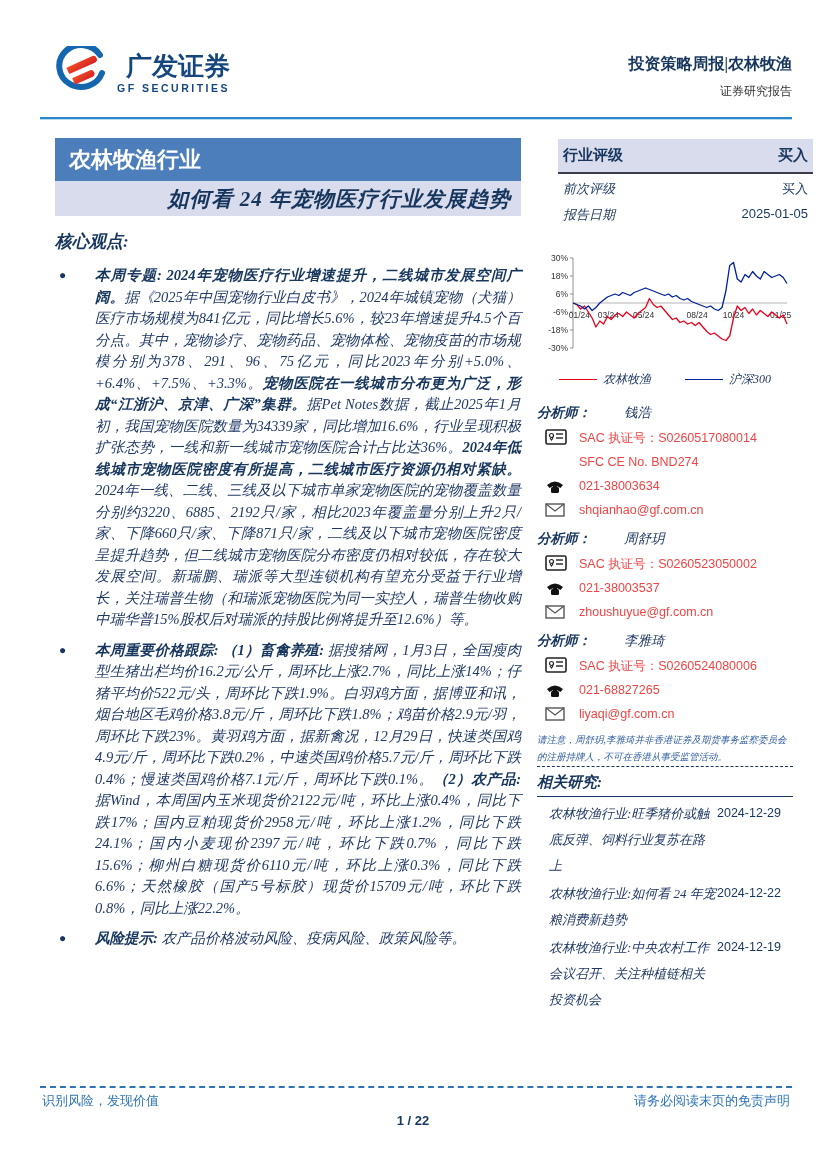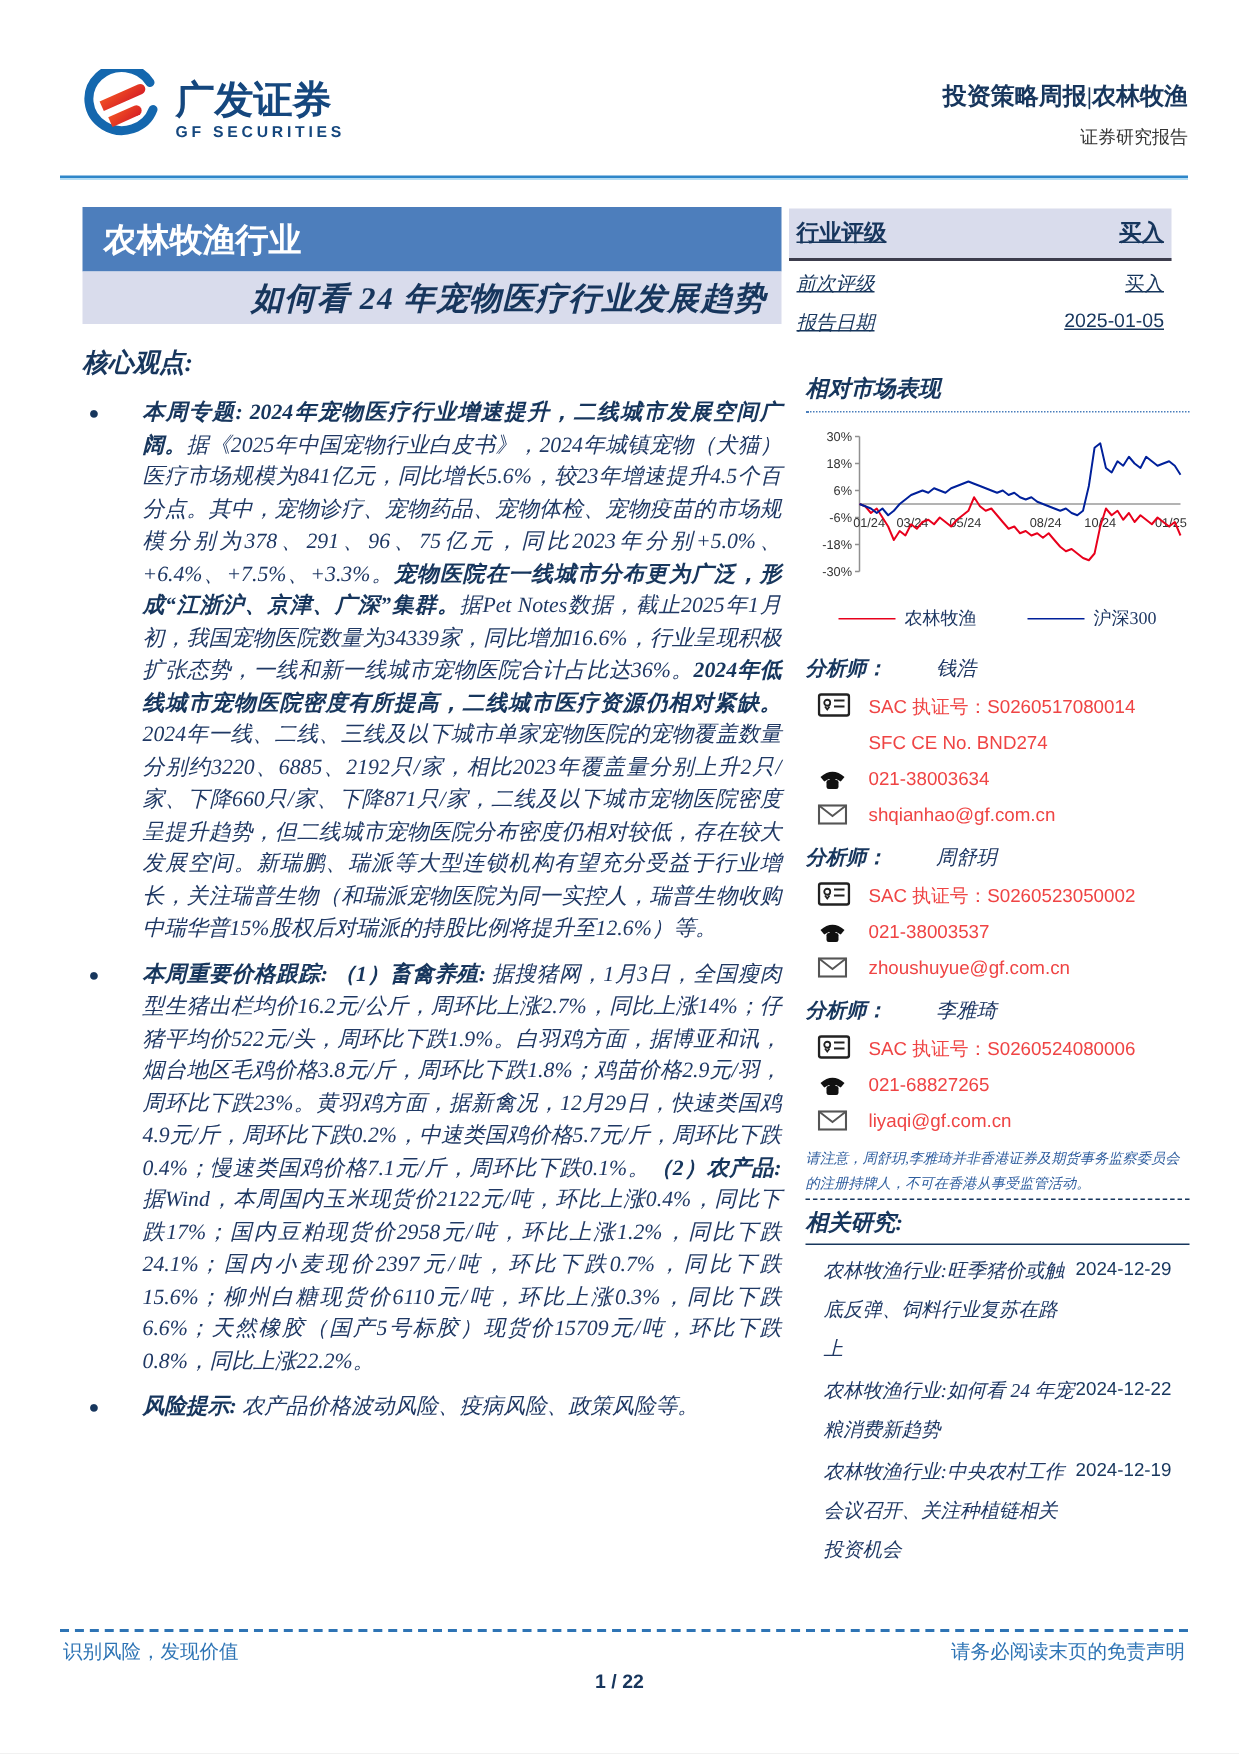--- a/index.html
+++ b/index.html
@@ -1,55 +1,55 @@
 <!DOCTYPE html>
 <html><head>
 <meta charset="utf-8">
 <style>
   html,body{margin:0;padding:0;background:#e8e8e8;}
   .page{position:relative;width:826px;height:1169px;background:#fff;margin:0 auto;
         font-family:"Liberation Serif", serif;color:#1f3864;overflow:hidden;}
   
   .header{position:absolute;left:55px;top:46px;width:737px;display:flex;justify-content:space-between;}
   .brand{display:flex;align-items:center;gap:10px;}
-  .brand-text{display:flex;flex-direction:column;line-height:1;}
+  .brand-text{display:flex;flex-direction:column;line-height:1;align-items:flex-end;}
   .brand-cn{font-size:26px;font-weight:bold;color:#15477e;font-family:"Liberation Sans",sans-serif;}
   .brand-en{font-size:10.5px;font-weight:bold;color:#15477e;letter-spacing:2.5px;margin-top:4px;font-family:"Liberation Sans",sans-serif;}
   .head-right{text-align:right;padding-top:8px;}
   .series{font-size:16px;font-weight:bold;color:#17365d;}
   .doctype{font-size:12px;color:#333;margin-top:8px;}
   .header-rule{position:absolute;left:40px;top:117px;width:752px;height:3px;
     background:linear-gradient(to bottom,#2e86c9 0,#2e86c9 1.6px,#b5ddf4 1.6px,#b5ddf4 3px);}
   
   .banner{position:absolute;left:55px;top:138px;width:466px;}
   .banner-top{height:43px;background:#4d7ebc;color:#fff;font-size:22px;font-weight:bold;
     display:flex;align-items:center;padding-left:14px;}
   .banner-sub{height:35px;background:#d9dcec;color:#17365d;font-size:21px;font-weight:bold;font-style:italic;
     display:flex;align-items:center;justify-content:flex-end;padding-right:10px;letter-spacing:1px;}
   
-  .rating{position:absolute;left:526px;top:139px;width:255px;font-size:13px;color:#17365d;text-decoration:underline;}
+  .rating{position:absolute;left:558px;top:139px;width:255px;font-size:13px;color:#17365d;}
   .rating-head{display:flex;justify-content:space-between;align-items:center;background:#d9dcec;
     font-weight:bold;font-size:15px;padding:7px 5px;border-bottom:2px solid #3c3c4c;}
   .rating-row{display:flex;justify-content:space-between;padding:6px 5px 2px 5px;font-style:italic;}
   .rating-row .val{font-style:normal;}
   .rating-row .val.sans{font-family:"Liberation Sans",sans-serif;font-size:13px;}
   
   .core{position:absolute;left:55px;top:230px;width:466px;}
   .core h2{font-size:17px;margin:0 0 12px 0;color:#17365d;font-style:italic;}
   .bullet{display:flex;margin-bottom:9px;}
   .dot{width:36px;flex:0 0 36px;font-size:12px;padding-top:3px;color:#17365d;text-align:left;padding-left:4px;}
   .bullet p{margin:0;font-size:14.5px;line-height:21.5px;text-align:justify;font-style:italic;}
   .bullet p b{font-style:italic;color:#17365d;}
   
   .sidebar{position:absolute;left:537px;top:250px;width:256px;}
   .sb-heading{font-size:15px;font-weight:bold;color:#17365d;font-style:italic;
     border-bottom:1.5px dotted #4a7ebb;padding-bottom:5px;margin-bottom:8px;}
   .chart-wrap{width:256px;}
   .chart-wrap svg{display:block;font-family:"Liberation Sans",sans-serif;}
-  .legend{display:flex;justify-content:center;gap:34px;margin:6px 0 2px 0;font-size:12px;}
+  .legend{display:flex;justify-content:center;gap:34px;margin:6px 0 2px 0;font-size:12px;font-style:italic;}
   .legend .item{display:flex;align-items:center;gap:6px;}
   .legend .sw{width:38px;height:0;border-top:1.6px solid;}
   
   .analysts{margin-top:16px;}
   .an-name-row{display:flex;gap:33px;font-size:13.5px;margin:10px 0 6px 0;}
   .an-label{font-weight:bold;color:#17365d;font-style:italic;}
   .an-name{font-style:italic;}
   .an-row{display:flex;align-items:center;margin:4px 0 4px 8px;min-height:20px;}
   .an-ic{width:34px;flex:0 0 34px;display:flex;align-items:center;}
   .an-tx{font-family:"Liberation Sans",sans-serif;font-size:12.5px;color:#ef4444;}
@@ -134,21 +134,20 @@
           <p><b>本周重要价格跟踪: （1）畜禽养殖: </b><span>据搜猪网，1月3日，全国瘦肉型生猪出栏均价16.2元/公斤，周环比上涨2.7%，同比上涨14%；仔猪平均价522元/头，周环比下跌1.9%。白羽鸡方面，据博亚和讯，烟台地区毛鸡价格3.8元/斤，周环比下跌1.8%；鸡苗价格2.9元/羽，周环比下跌23%。黄羽鸡方面，据新禽况，12月29日，快速类国鸡4.9元/斤，周环比下跌0.2%，中速类国鸡价格5.7元/斤，周环比下跌0.4%；慢速类国鸡价格7.1元/斤，周环比下跌0.1%。</span><b>（2）农产品: </b><span>据Wind，本周国内玉米现货价2122元/吨，环比上涨0.4%，同比下跌17%；国内豆粕现货价2958元/吨，环比上涨1.2%，同比下跌24.1%；国内小麦现价2397元/吨，环比下跌0.7%，同比下跌15.6%；柳州白糖现货价6110元/吨，环比上涨0.3%，同比下跌6.6%；天然橡胶（国产5号标胶）现货价15709元/吨，环比下跌0.8%，同比上涨22.2%。</span></p>
         </div>
         <div class="bullet">
           <span class="dot">●</span>
           <p><b>风险提示: </b><span>农产品价格波动风险、疫病风险、政策风险等。</span></p>
         </div>
       </div>
   </div>
 
   <div class="sidebar">
-    <div class="sb-heading">相对市场表现</div>
     <div class="chart-wrap">
       <svg id="perf-chart" width="256" height="115" viewBox="0 0 256 115">
           <line x1="36" y1="8" x2="36" y2="98" stroke="#909090" stroke-width="1"></line>
           <line x1="33" y1="8" x2="36" y2="8" stroke="#909090" stroke-width="1"></line>
           <text x="31" y="10.8" text-anchor="end" font-size="8.5" fill="#333">30%</text>
           <line x1="33" y1="26" x2="36" y2="26" stroke="#909090" stroke-width="1"></line>
           <text x="31" y="28.8" text-anchor="end" font-size="8.5" fill="#333">18%</text>
           <line x1="33" y1="44" x2="36" y2="44" stroke="#909090" stroke-width="1"></line>
           <text x="31" y="46.8" text-anchor="end" font-size="8.5" fill="#333">6%</text>
           <line x1="33" y1="62" x2="36" y2="62" stroke="#909090" stroke-width="1"></line>

